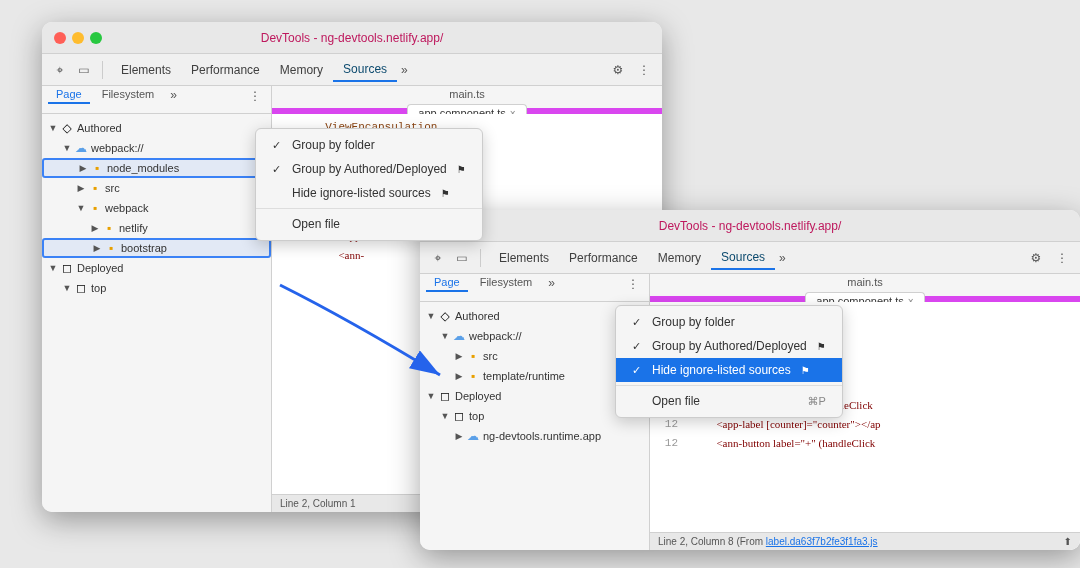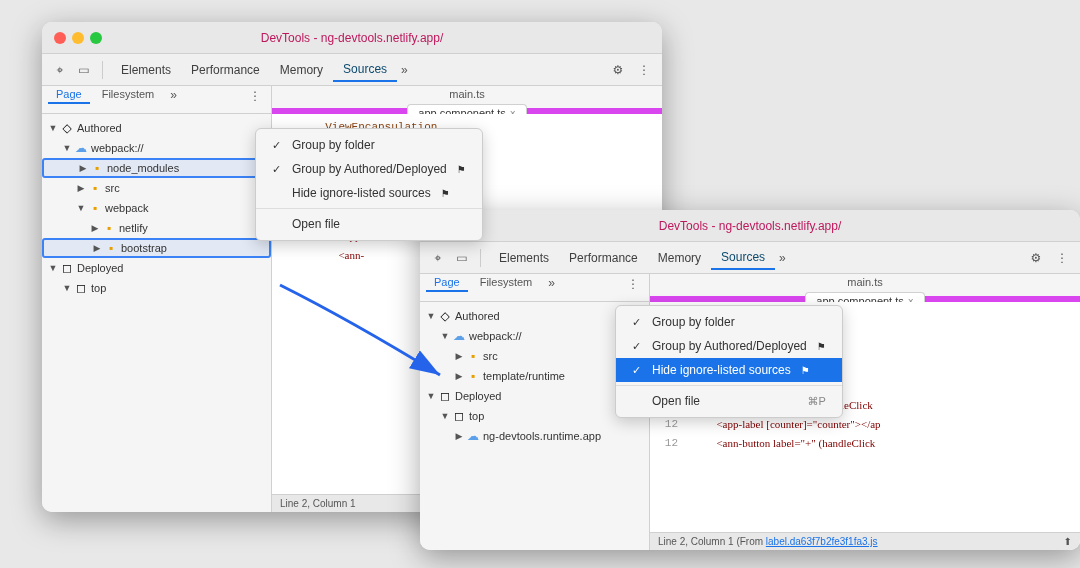--- a/index.html
+++ b/index.html
@@ -695,21 +695,21 @@
         <div class="code-line">
           <span class="line-num">12</span>
           <span class="line-content">    <span class="code-tag">&lt;app-label [counter]="counter"&gt;&lt;/ap</span></span>
         </div>
         <div class="code-line">
           <span class="line-num">12</span>
           <span class="line-content">    <span class="code-tag">&lt;ann-button label="+" (handleClick</span></span>
         </div>
       </div>
       <div class="status-bar">
-        <span>Line 2, Column 1 (From</span>&nbsp;
+        <span>Line 2, Column 8 (From</span>&nbsp;
         <span class="status-link">label.da63f7b2fe3f1fa3.js</span>
         <span style="margin-left:auto; font-size:10px;">⬆</span>
       </div>
     </div>
   </div>
 </div>
 
 <div class="context-menu" id="menu2">
   <div class="menu-item checked">
     <span class="menu-check">✓</span>

